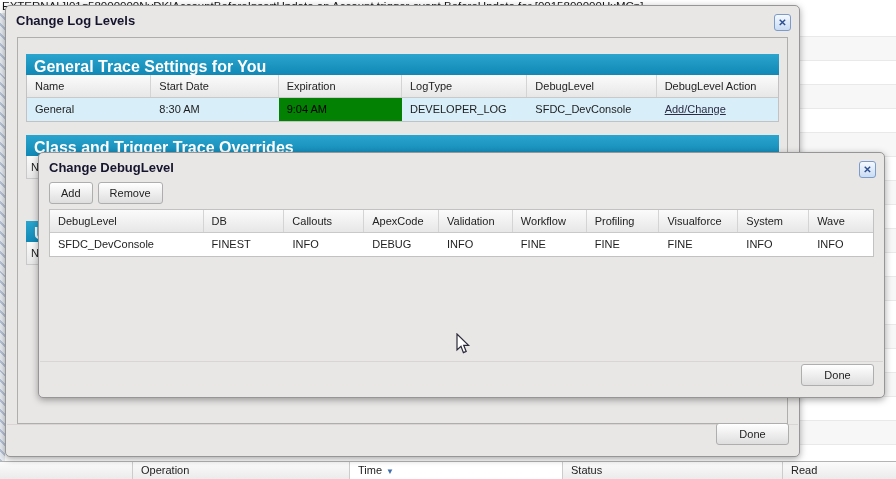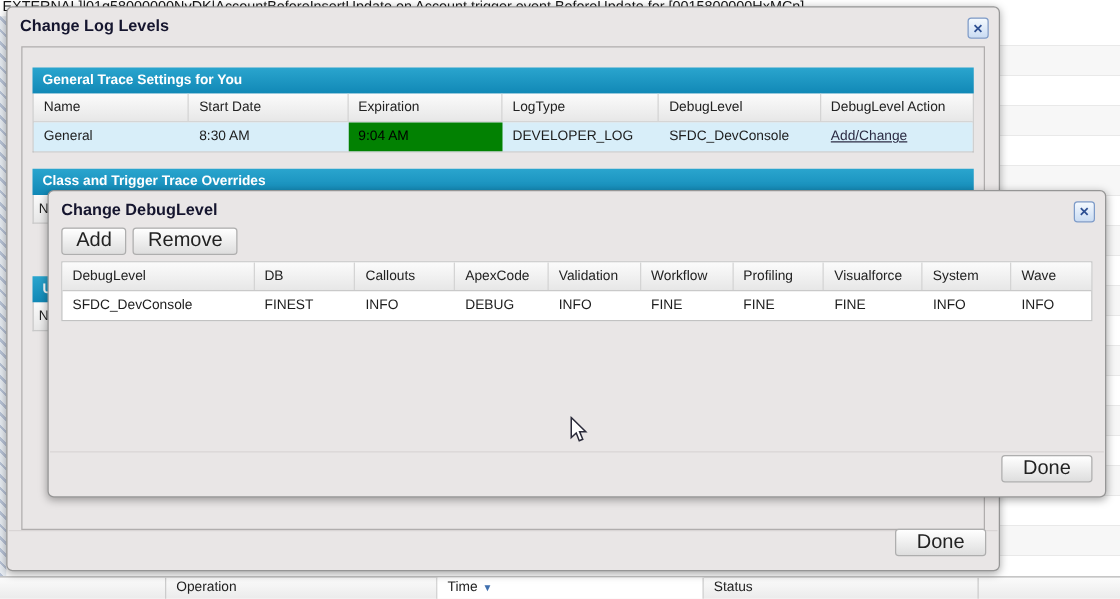--- a/index.html
+++ b/index.html
@@ -29,34 +29,34 @@
 
   
   .dlg { position:absolute; background:#e9e6e6; border:1px solid #969696;
     border-radius:5px; box-shadow:0 2px 7px rgba(0,0,0,.35); }
   .dlg-title { position:absolute; top:7px; left:10px; font-size:13px; font-weight:bold;
     color:#15152e; }
   .dlg-close { position:absolute; top:8px; right:8px; width:17px; height:17px;
     border:1px solid #7d9bc9; border-radius:3px; color:#2d4f92;
     background:linear-gradient(#f4f9fe,#cadcf3); font-size:10px; font-weight:bold;
     display:flex; align-items:center; justify-content:center; cursor:pointer; }
-  .btn { height:22px; padding:0 11px; font-size:16px; color:#222;
+  .btn { height:22px; padding:0 11px; font-size:11px; color:#222;
     background:linear-gradient(#ffffff,#dedede); border:1px solid #aeaeae;
     border-radius:3px; display:inline-flex; align-items:center; justify-content:center;
     cursor:pointer; }
   .done-btn { position:absolute; right:10px; bottom:11px; width:73px; }
   .footer-line { position:absolute; left:1px; right:1px; border-top:1px solid #d9d5d5; }
 
   
   #dlg-outer { left:5px; top:5px; width:795px; height:452px; z-index:10; }
   #dlg-outer .footer-line { bottom:31px; }
   .outer-panel { position:absolute; left:11px; right:11px; top:31px; bottom:32px;
     border:1px solid #b0adad; overflow:hidden; }
   .section-bar { margin:0 8px; height:21px; padding:4px 0 16px 8px;
-    background:linear-gradient(#2aa5ce,#1188b6); color:#ffffff; font-size:11px;
+    background:linear-gradient(#2aa5ce,#1188b6); color:#ffffff; font-size:16px;
     font-weight:bold; overflow:hidden; white-space:nowrap; }
   .bar-first { margin-top:16px; }
   .bar-mid { margin-top:13px; }
   .bar-low { margin-top:42px; }
   .tbl { margin:0 8px; border:1px solid #c2c2c2; border-top:none; background:#fff; }
   .t-head { display:flex; height:23px; background:linear-gradient(#fbfbfb,#e7e7e7);
     border-bottom:1px solid #c9c9c9; }
   .t-row { display:flex; height:23px; font-size:11px; color:#1d1d1d; }
   .th { font-size:11px; color:#222; padding:5px 16px 0 8px; border-right:1px solid #d4d4d4;
     overflow:hidden; white-space:nowrap; }
@@ -88,20 +88,21 @@
 <div class="bg-rows"></div>
 <div class="left-strip"></div>
 
 <div class="bottom-bar">
   <div class="bb-cell bb-empty"></div>
   <div class="bb-cell bb-operation">Operation</div>
   <div class="bb-cell bb-time">
     <span>Time</span><span class="sort-arrow">▼</span>
   </div>
   <div class="bb-cell bb-status">Status</div>
+  <div class="bb-cell bb-read">Read</div>
 </div>
 
 <div class="dlg" id="dlg-outer">
   <div class="dlg-title">Change Log Levels</div>
   <div class="dlg-close">✕</div>
 
   <div class="outer-panel">
 
     <div class="section-bar bar-first">General Trace Settings for You</div>
     <div class="tbl">

